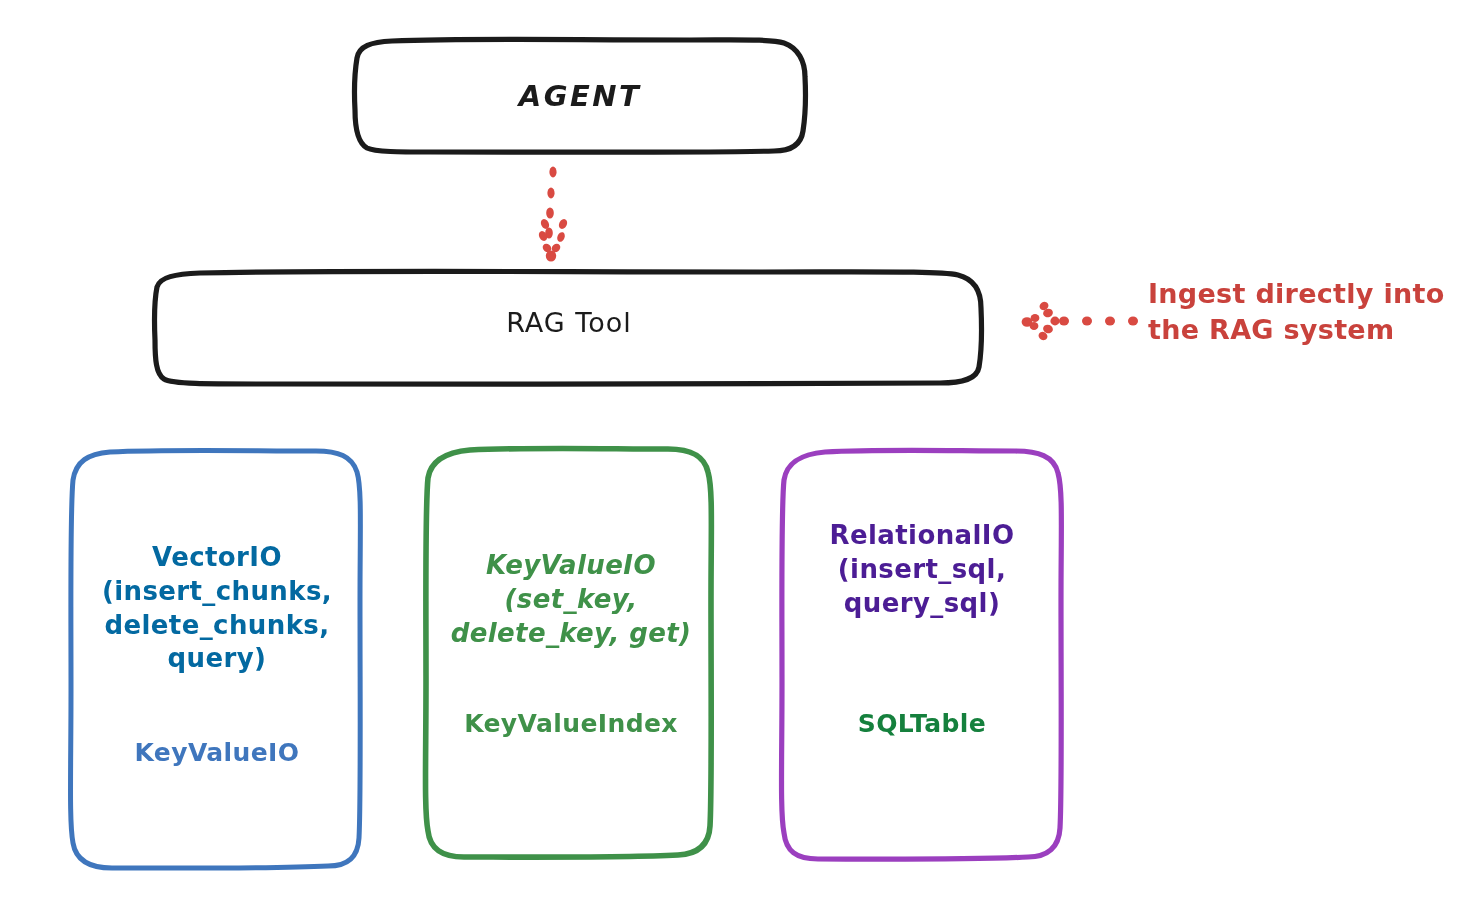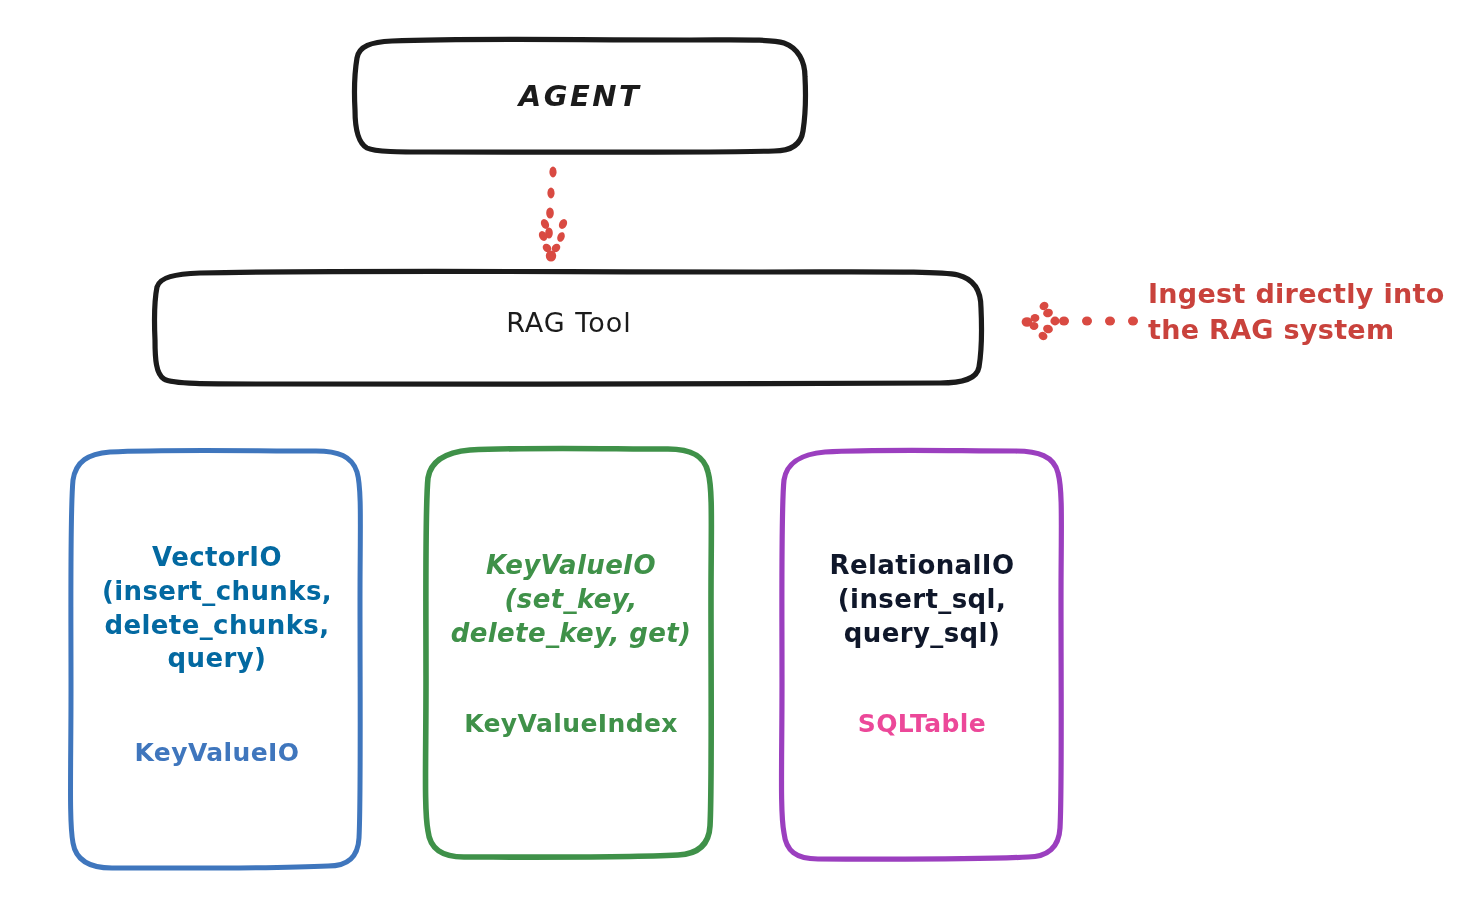--- a/index.html
+++ b/index.html
@@ -64,22 +64,22 @@
     font-size: 25px;
     font-weight: 600;
   }
 
   #vector-api   { left: 76px;  top: 541px; width: 282px; color: #0369a1; }
   #vector-index { left: 76px;  top: 737px; width: 282px; color: #3f76bd; }
 
   #kv-api       { left: 432px; top: 549px; width: 278px; color: #3f9149; font-style: italic; }
   #kv-index     { left: 432px; top: 708px; width: 278px; color: #3f9149; }
 
-  #rel-api      { left: 786px; top: 549px; width: 272px; color: #0f172a; }
-  #rel-index    { left: 786px; top: 708px; width: 272px; color: #ec4899; }
+  #rel-api      { left: 786px; top: 519px; width: 272px; color: #4c1d95; }
+  #rel-index    { left: 786px; top: 708px; width: 272px; color: #15803d; }
 
   
   #ingest-note {
     position: absolute;
     left: 1148px;
     top: 276px;
     width: 330px;
     font-size: 27px;
     font-weight: 600;
     color: #c9423c;

